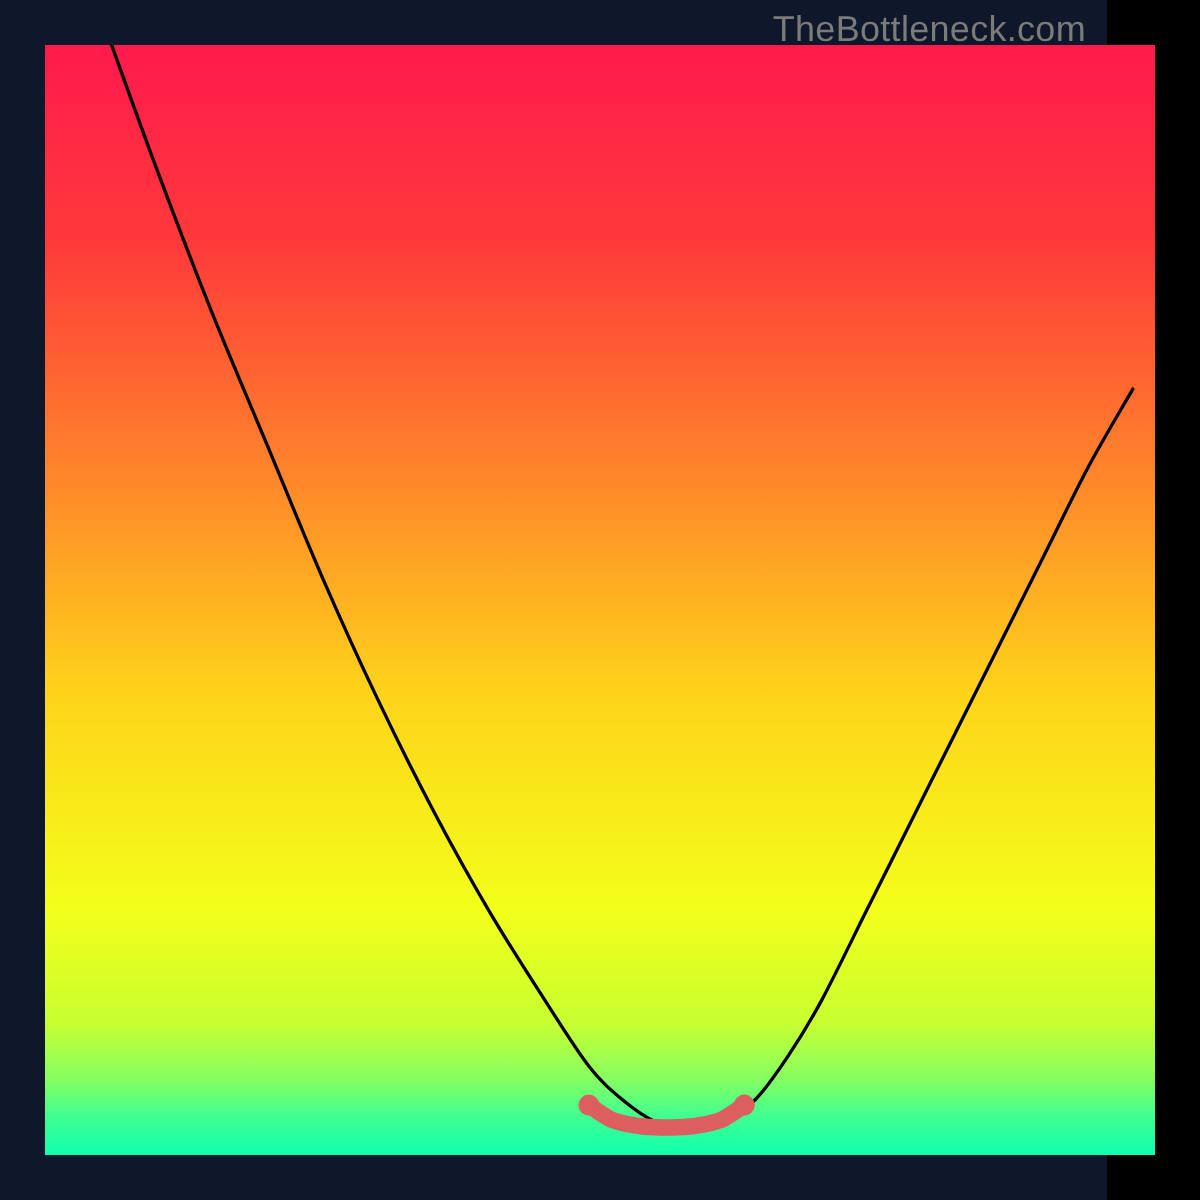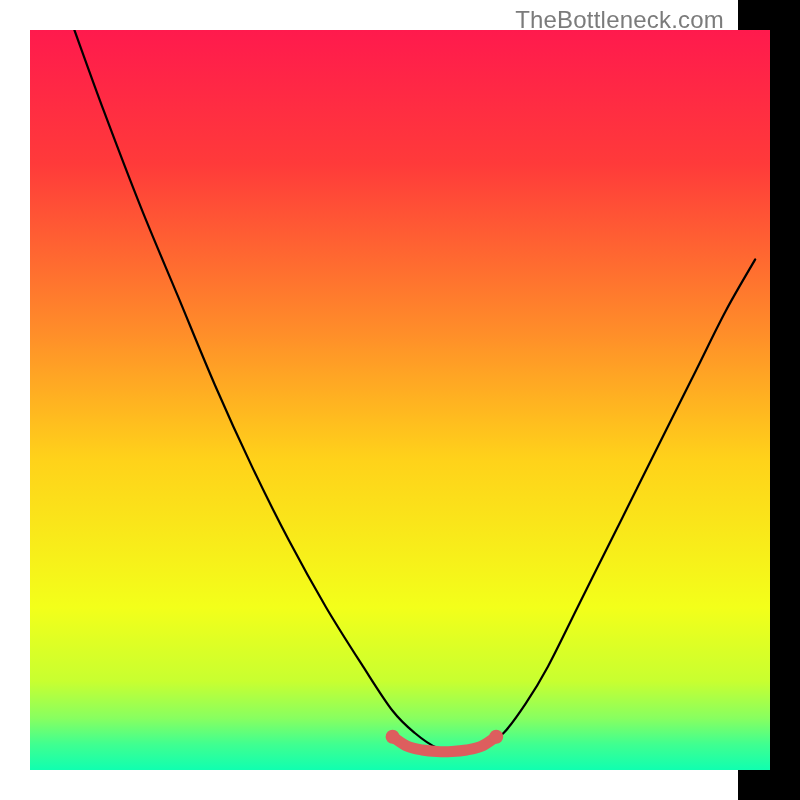--- a/index.html
+++ b/index.html
@@ -8,21 +8,21 @@
     width: 800px;
     height: 800px;
     background: #000;
     overflow: hidden;
     font-family: Arial, Helvetica, sans-serif;
   }
   .frame {
     position: absolute;
     left: 0; top: 0;
     width: 738px; height: 800px;
-    background: #ffffff;
+    background: #0f172a;
   }
   .plot-area {
     position: absolute;
     left: 30px;
     top: 30px;
     width: 740px;
     height: 740px;
     overflow: hidden;
   }
   .watermark {

